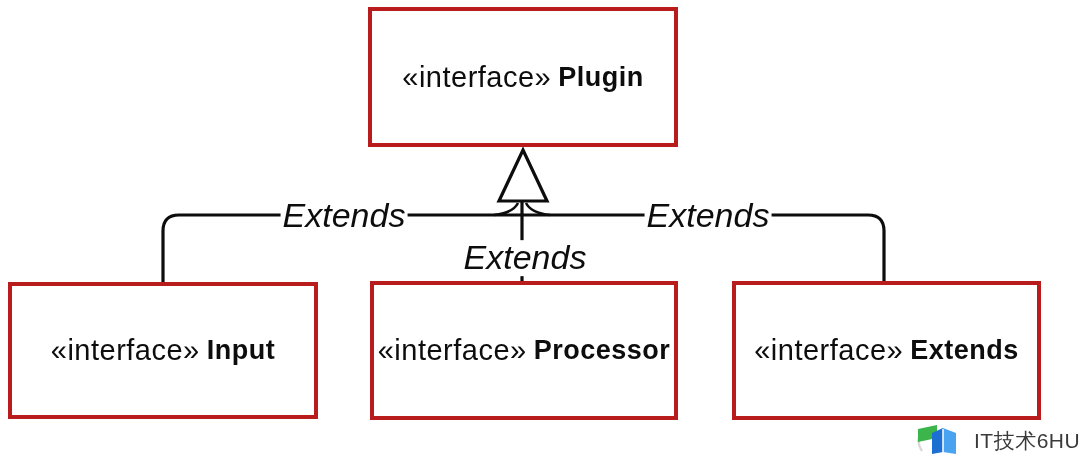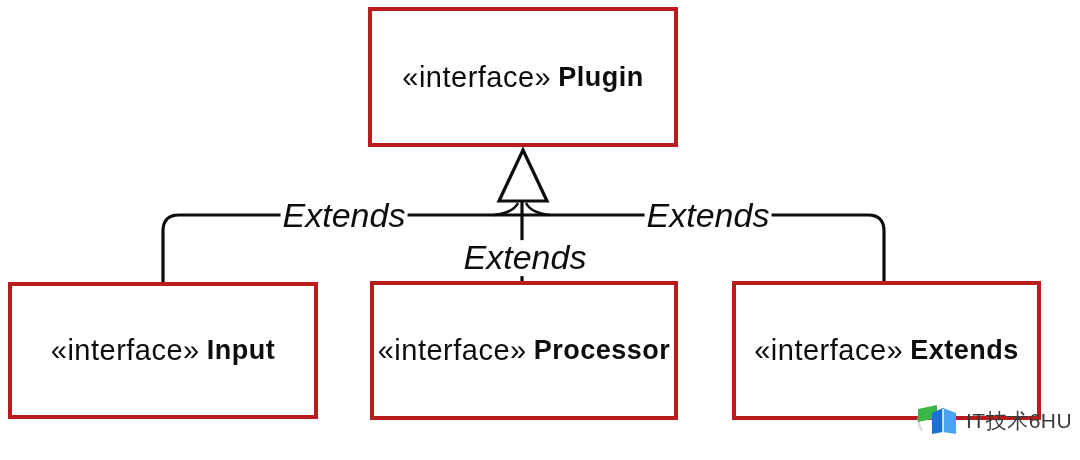--- a/index.html
+++ b/index.html
@@ -57,24 +57,24 @@
   #node-plugin    { left: 368px; top: 7px;   width: 310px; height: 140px; }
   #node-input     { left: 8px;   top: 282px; width: 310px; height: 137px; }
   #node-processor { left: 370px; top: 281px; width: 308px; height: 139px; }
   #node-flusher   { left: 732px; top: 281px; width: 309px; height: 139px; }
   #label-extends-left   { left: 344px; top: 216px; }
   #label-extends-middle { left: 525px; top: 258px; }
   #label-extends-right  { left: 708px; top: 216px; }
   .watermark {
     position: absolute;
     left: 912px;
-    top: 404px;
+    top: 424px;
     display: flex;
     align-items: center;
-    gap: 4px;
+    gap: 12px;
   }
   .watermark .wm-text {
     font-size: 21px;
     color: #3a3a3a;
     letter-spacing: 0.5px;
     white-space: nowrap;
   }
 </style>
 </head>
 <body>

